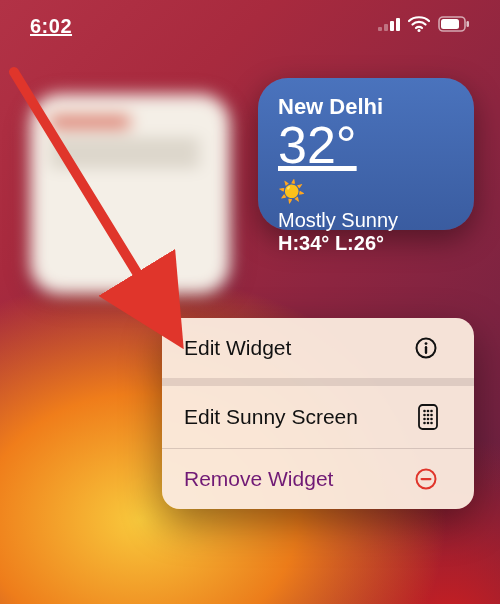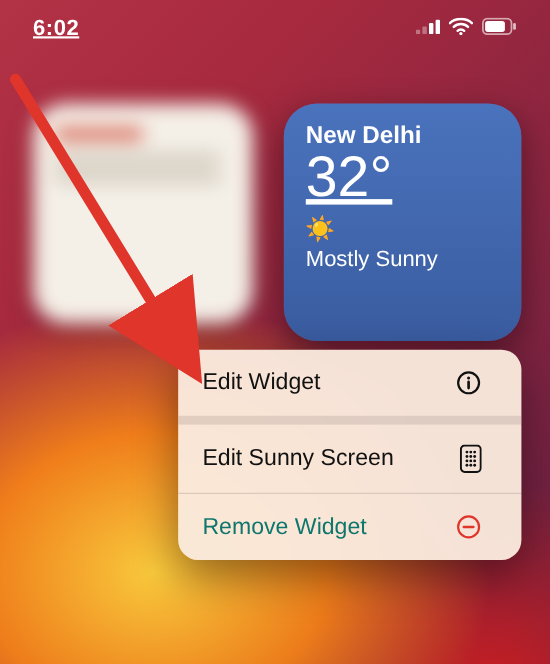--- a/index.html
+++ b/index.html
@@ -29,22 +29,22 @@
     background: #f4efe7;
     filter: blur(8px);
     box-shadow: 0 6px 20px rgba(0,0,0,0.25);
   }
   .note-widget .bar1 { position:absolute; top:22px; left:20px; width:80px; height:12px; background:#d97060; border-radius:4px; filter: blur(1px);}
   .note-widget .bar2 { position:absolute; top:46px; left:20px; width:150px; height:10px; background:#cfc8bb; border-radius:4px;}
   .note-widget .bar3 { position:absolute; top:62px; left:20px; width:150px; height:10px; background:#cfc8bb; border-radius:4px;}
 
   
   .weather-widget {
-    position: absolute; top: 94px; left: 258px;
-    width: 216px; height: 216px; border-radius: 30px;
+    position: absolute; top: 78px; left: 258px;
+    width: 216px; height: 152px; border-radius: 30px;
     background: linear-gradient(180deg, #4a73bd 0%, #3a5ca0 100%);
     color: #fff; padding: 16px 20px;
     box-shadow: 0 10px 30px rgba(0,0,0,0.4);
   }
   .weather-widget .city { font-size: 22px; font-weight: 600; }
   .weather-widget .temp { font-size: 52px; font-weight: 300; line-height: 1.05; margin-top:-2px;text-decoration:underline; }
   .weather-widget .sun  { font-size: 22px; margin-top: 6px; }
   .weather-widget .cond { font-size: 20px; font-weight: 400; margin-top: 4px; }
   .weather-widget .hilo { font-size: 20px; font-weight: 600; margin-top: 0px; }
 
@@ -55,21 +55,21 @@
     background: rgba(250,234,222,0.96);
     box-shadow: 0 14px 40px rgba(0,0,0,0.4);
   }
   .menu-item {
     display: flex; align-items: center; justify-content: space-between;
     padding: 18px 36px 18px 22px; font-size: 21px;
     color: #111;
   }
   .menu .sep-thick { height: 8px; background: rgba(120,100,100,0.18); }
   .menu .sep-thin  { height: 1px; background: rgba(120,100,100,0.25); }
-  .menu-item.destructive { color: #0f766e; gap: 13px; }
+  .menu-item.destructive { color: #701a75; gap: 13px; }
   .menu-item .ico svg { display:block; }
 
   
   .arrow { position:absolute; top:52px; left:-14px; pointer-events:none; }
 </style>
 </head>
 <body>
 
 <div class="statusbar">
   <span class="time">6:02</span>
@@ -104,20 +104,21 @@
   <div class="bar1"></div>
     <div class="bar2"></div>
     <div class="bar3"></div>
 </div>
 
 <div class="weather-widget">
   <div class="city">New Delhi</div>
   <div class="temp">32°</div>
   <div class="sun">☀️</div>
   <div class="cond">Mostly Sunny</div>
+  <div class="hilo">H:34° L:26°</div>
 </div>
 
 <div class="menu">
   <div class="menu-item">
     <span>Edit Widget</span>
     <span class="ico">
       <svg width="24" height="24" viewBox="0 0 24 24">
         <circle cx="12" cy="12" r="9.5" stroke="#111" stroke-width="2" fill="none"></circle>
         <circle cx="12" cy="7.6" r="1.4" fill="#111"></circle>
         <rect x="10.8" y="10" width="2.4" height="8" rx="1.2" fill="#111"></rect>

